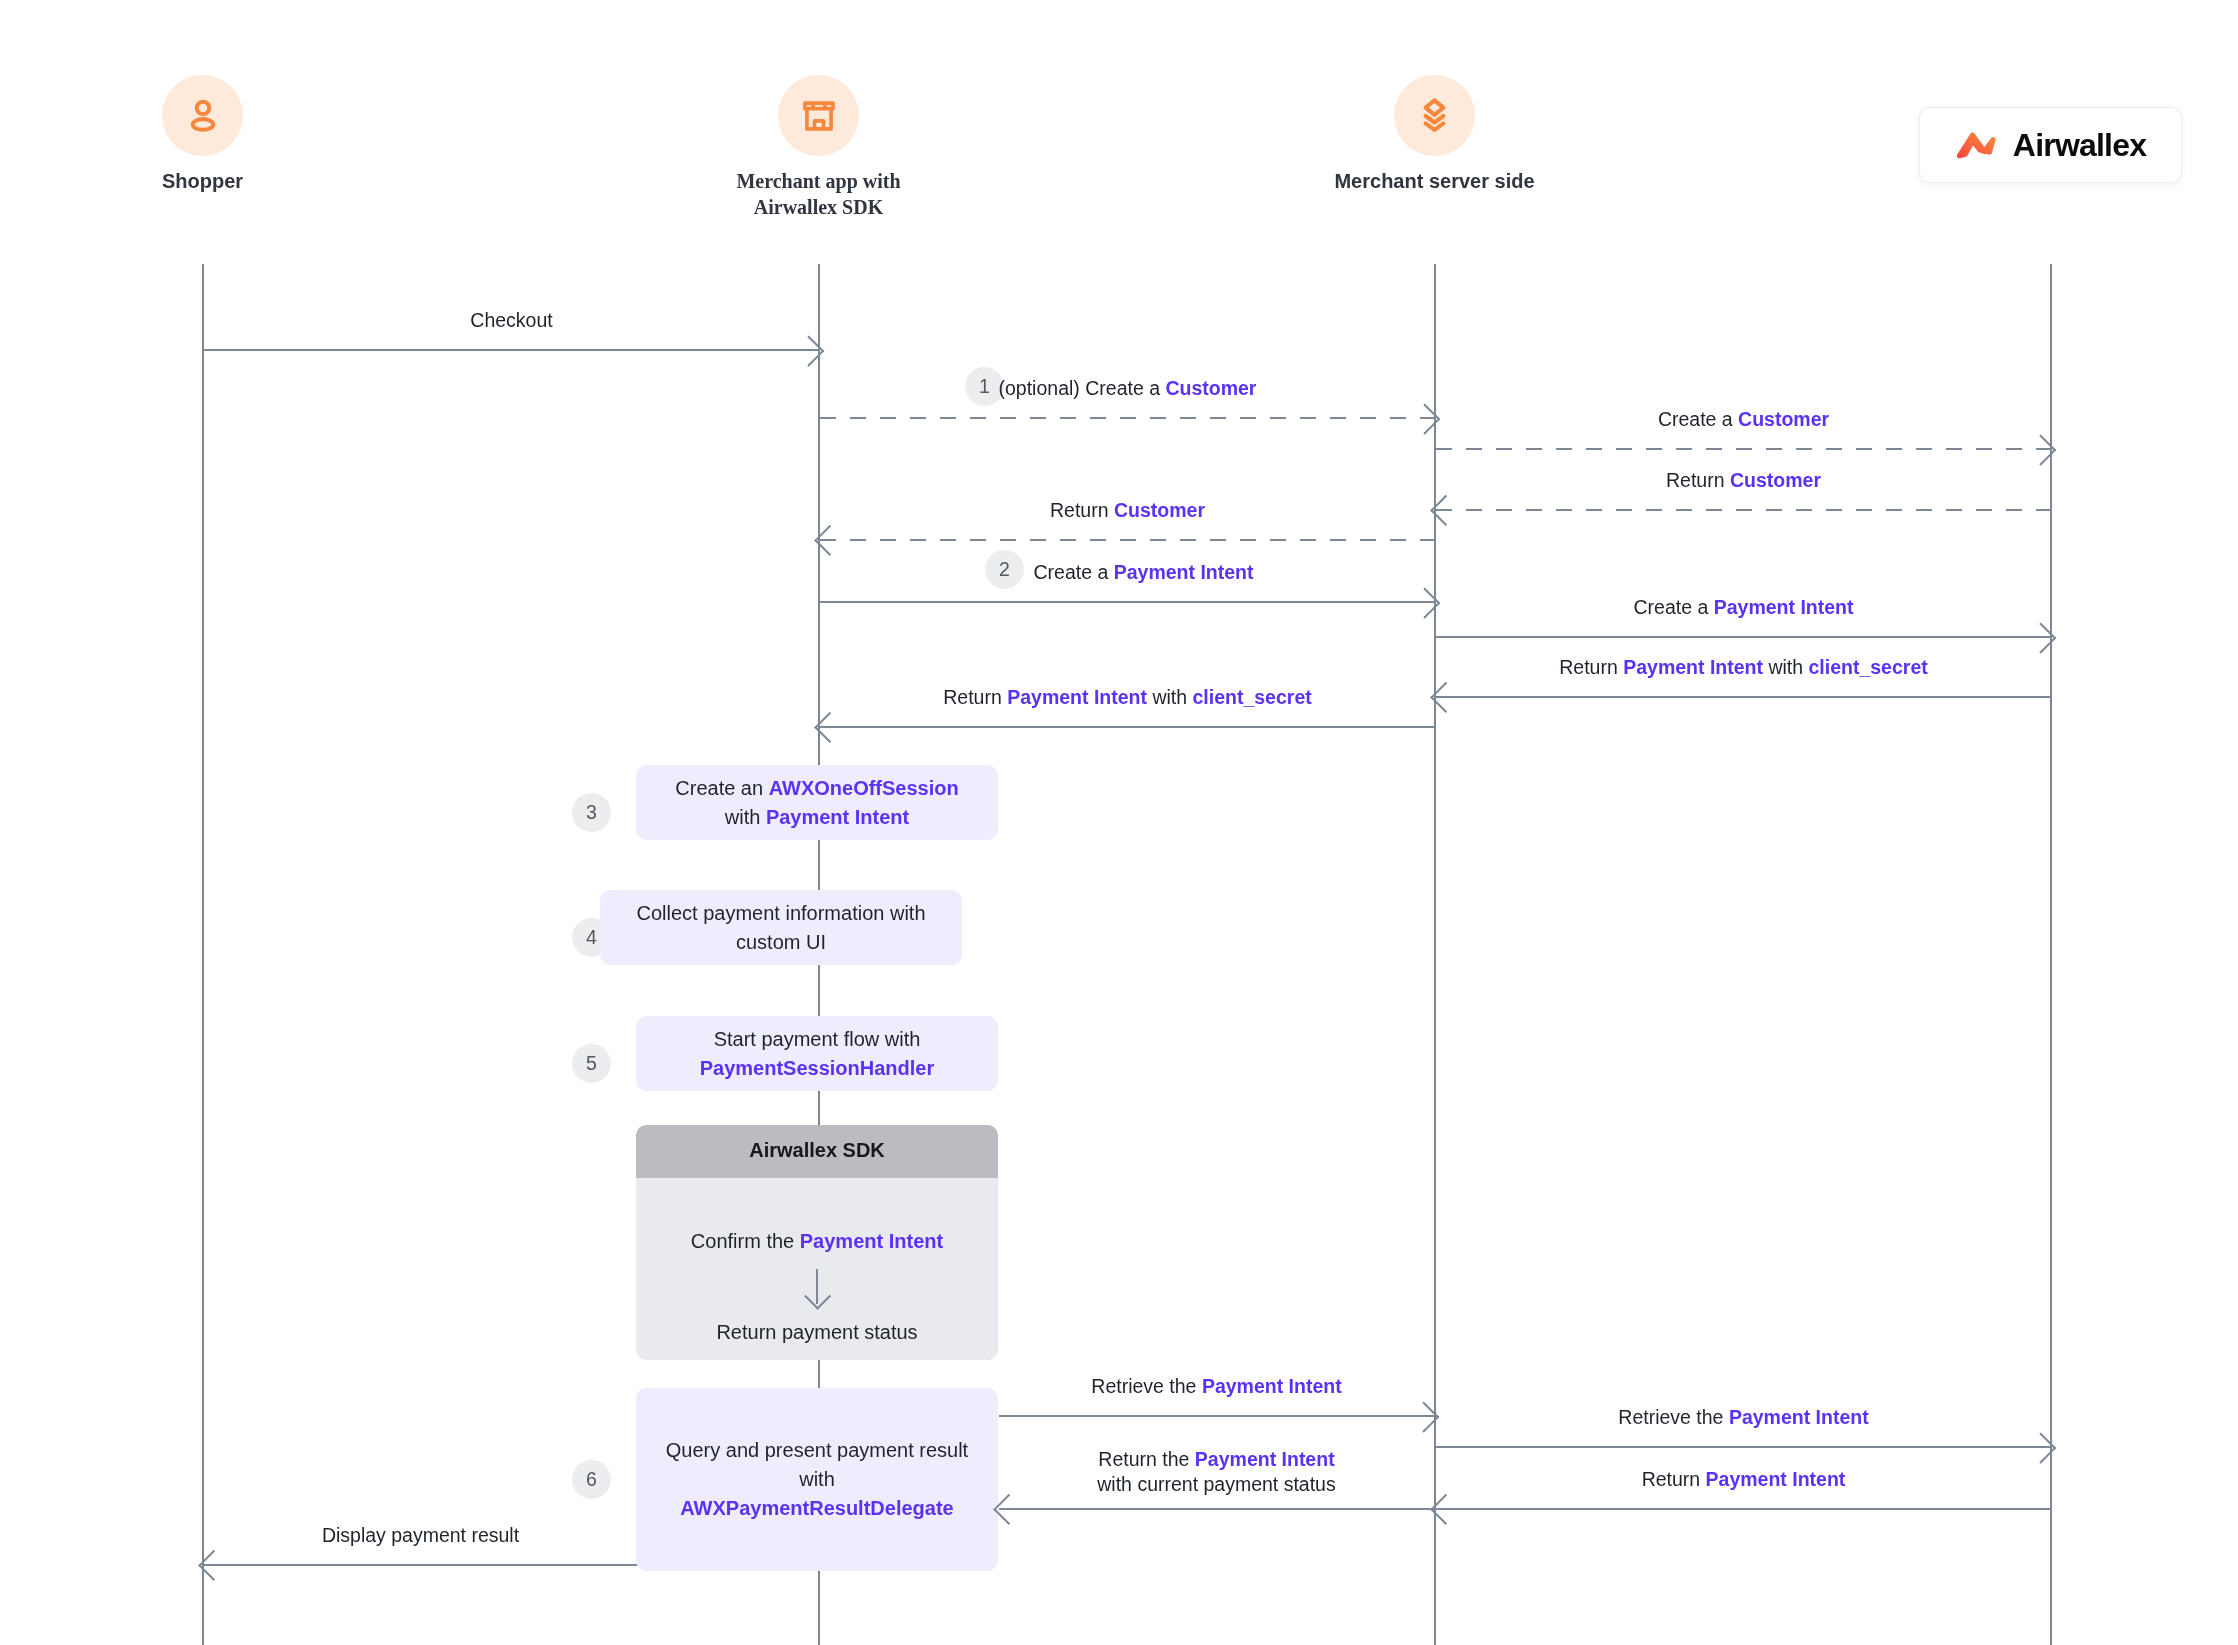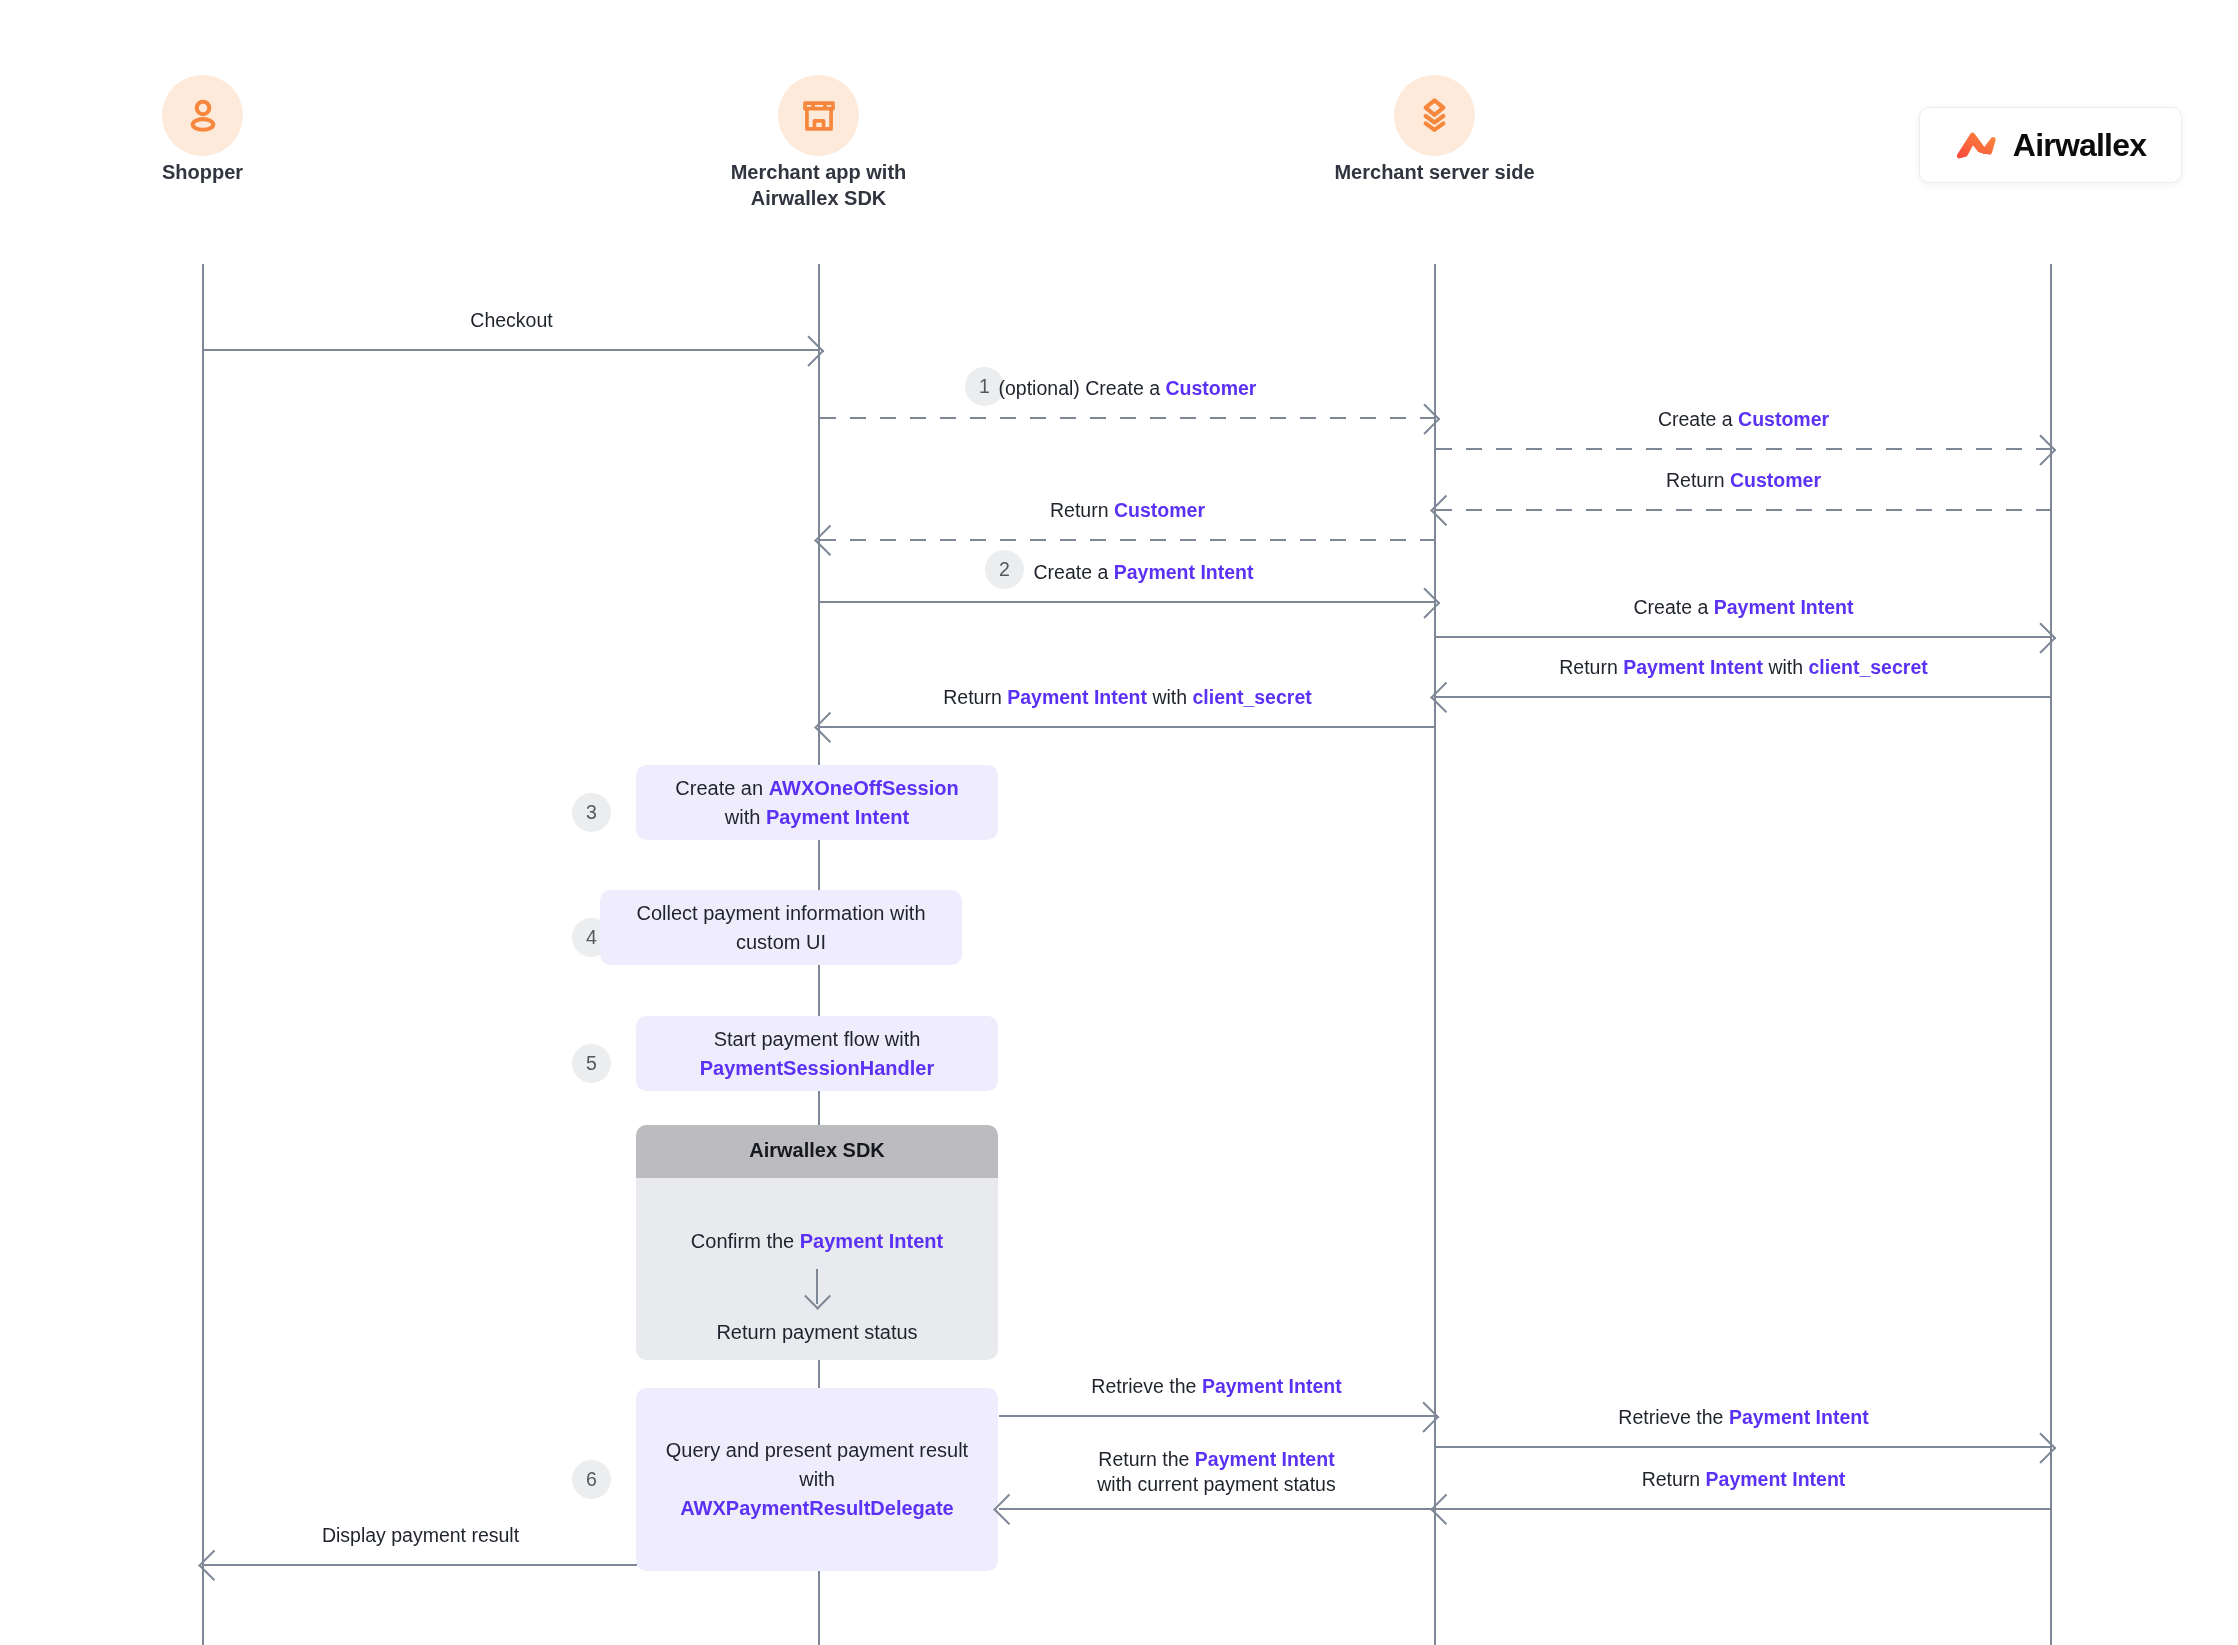--- a/index.html
+++ b/index.html
@@ -6,21 +6,21 @@
   html,body{margin:0;padding:0;background:#ffffff;}
   body{width:2239px;height:1646px;position:relative;overflow:hidden;
        font-family:"Liberation Sans","DejaVu Sans",sans-serif;}
   #canvas{position:absolute;left:0;top:0;width:2239px;height:1646px;}
 
   
   .actor{position:absolute;width:255px;text-align:center;}
   .actor-icon{width:81px;height:81px;border-radius:50%;background:#FDEADB;
               margin:0 auto;display:flex;align-items:center;justify-content:center;}
   .actor-icon svg{display:block;}
-  .actor-label{margin-top:3px;font-size:20px;line-height:1.32;color:#31353f;font-weight:600;}
+  .actor-label{margin-top:12px;font-size:20px;line-height:1.32;color:#31353f;font-weight:600;}
 
   
   .logo-card{position:absolute;left:1919px;top:107px;width:261px;height:74px;
              background:#ffffff;border:0.8px solid #ececf1;border-radius:10.5px;
              box-shadow:0 1.5px 7.5px rgba(30,30,60,.06);
              display:flex;align-items:center;justify-content:center;gap:14px;}
   .logo-text{font-size:32px;font-weight:700;color:#0c0c0e;letter-spacing:-0.8px;}
 
   
   .lifeline{position:absolute;width:2.3px;background:#7d8795;}
@@ -71,21 +71,21 @@
   <div class="actor" style="left:75px;top:75px;">
     <div class="actor-icon">
       <svg width="44" height="44" viewBox="0 0 24 24" fill="none" stroke="#F7873D" stroke-width="2.2">
         <circle cx="12" cy="7.6" r="3.4"></circle>
         <ellipse cx="12" cy="16.6" rx="5.6" ry="2.9"></ellipse>
       </svg>
     </div>
     <div class="actor-label">Shopper</div>
   </div>
 
-  <div class="actor" style="left:691px;top:75px;">
+  <div class="actor" style="left:691px;top:75px;font-family:Liberation Serif, serif;">
     <div class="actor-icon">
       <svg width="42" height="42" viewBox="0 0 24 24" fill="none" stroke="#F7873D" stroke-width="2.1" stroke-linejoin="round">
         <path d="M4 4.6h16v3.2H4z"></path>
         <path d="M5.1 8.2v11.2h13.8V8.2"></path>
         <path d="M9.4 19.4v-4.6h5.2v4.6"></path>
         <path d="M8.6 4.8v3.1M15.4 4.8v3.1"></path>
       </svg>
     </div>
     <div class="actor-label">
       <div>Merchant app with</div>

